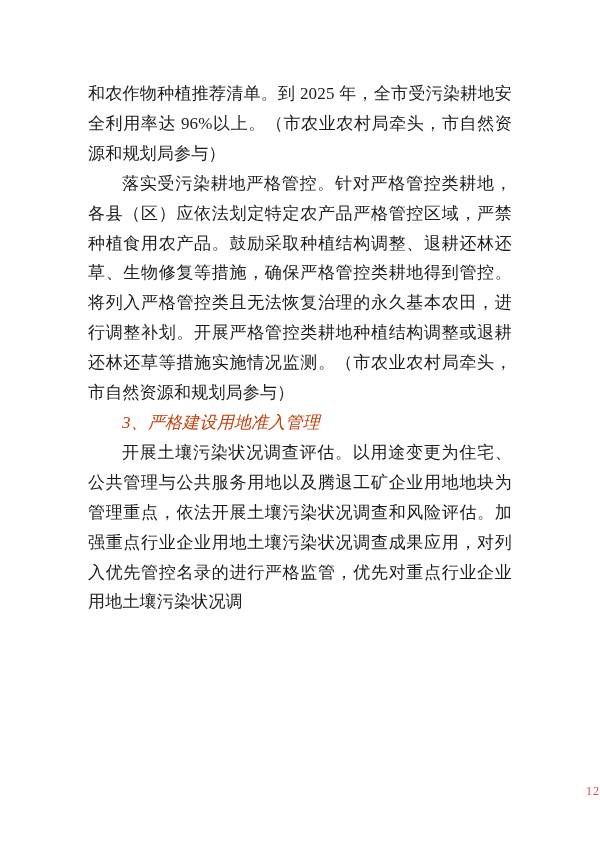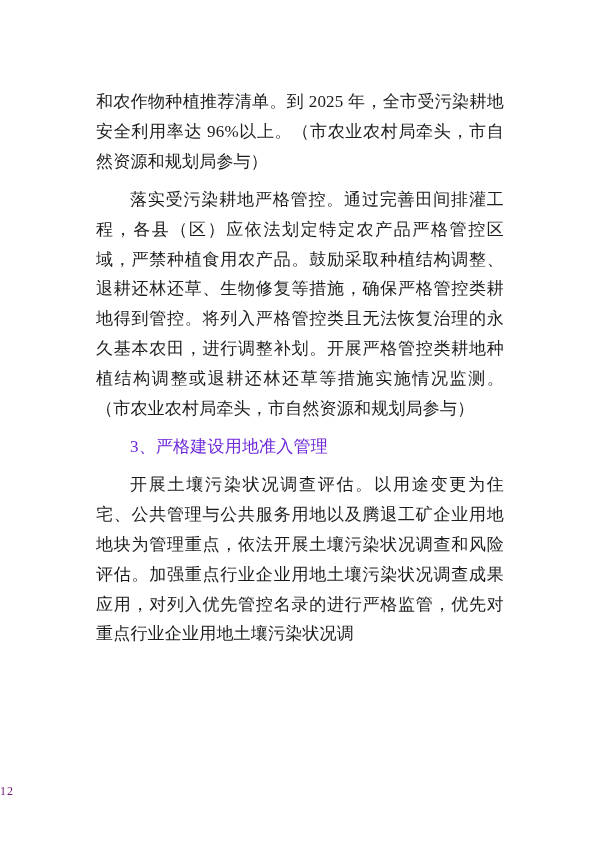--- a/index.html
+++ b/index.html
@@ -20,48 +20,49 @@
     left: 88px;
     top: 79px;
     width: 424px;
     font-size: 17px;
     line-height: 29.9px;
     color: #1c1c1c;
     text-align: justify;
     letter-spacing: 0.2px;
   }
   .content p, .content h3 {
-    margin: 8px;
+    margin: 0;
     padding: 0;
     font-weight: normal;
     font-size: 17px;
     line-height: 29.9px;
   }
   .indent {
     text-indent: 2em;
   }
   .heading {
     font-weight: bold;
-    color: #6d28d9;
+    color: #c2410c;
+    font-style: italic;
   }
   .page-number {
     position: absolute;
     left: 0;
     right: 0;
     top: 784px;
-    text-align: left;
+    text-align: right;
     font-size: 12px;
-    color: #701a75;
+    color: #ef4444;
     letter-spacing: 1px;
   }
 </style>
 </head>
 <body>
 
 <div class="page">
   <div class="content">
     <p class="para">和农作物种植推荐清单。到 2025 年，全市受污染耕地安全利用率达 96%以上。（市农业农村局牵头，市自然资源和规划局参与）</p>
-    <p class="para indent">落实受污染耕地严格管控。通过完善田间排灌工程，各县（区）应依法划定特定农产品严格管控区域，严禁种植食用农产品。鼓励采取种植结构调整、退耕还林还草、生物修复等措施，确保严格管控类耕地得到管控。将列入严格管控类且无法恢复治理的永久基本农田，进行调整补划。开展严格管控类耕地种植结构调整或退耕还林还草等措施实施情况监测。（市农业农村局牵头，市自然资源和规划局参与）</p>
+    <p class="para indent">落实受污染耕地严格管控。针对严格管控类耕地，各县（区）应依法划定特定农产品严格管控区域，严禁种植食用农产品。鼓励采取种植结构调整、退耕还林还草、生物修复等措施，确保严格管控类耕地得到管控。将列入严格管控类且无法恢复治理的永久基本农田，进行调整补划。开展严格管控类耕地种植结构调整或退耕还林还草等措施实施情况监测。（市农业农村局牵头，市自然资源和规划局参与）</p>
     <h3 class="heading indent">3、严格建设用地准入管理</h3>
     <p class="para indent">开展土壤污染状况调查评估。以用途变更为住宅、公共管理与公共服务用地以及腾退工矿企业用地地块为管理重点，依法开展土壤污染状况调查和风险评估。加强重点行业企业用地土壤污染状况调查成果应用，对列入优先管控名录的进行严格监管，优先对重点行业企业用地土壤污染状况调</p>
   </div>
   <div class="page-number">12</div>
 </div>
 
 </body></html>

